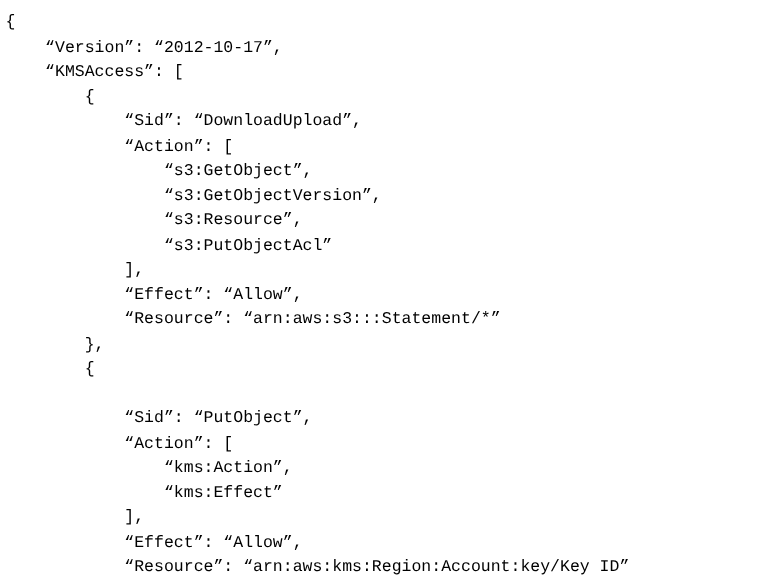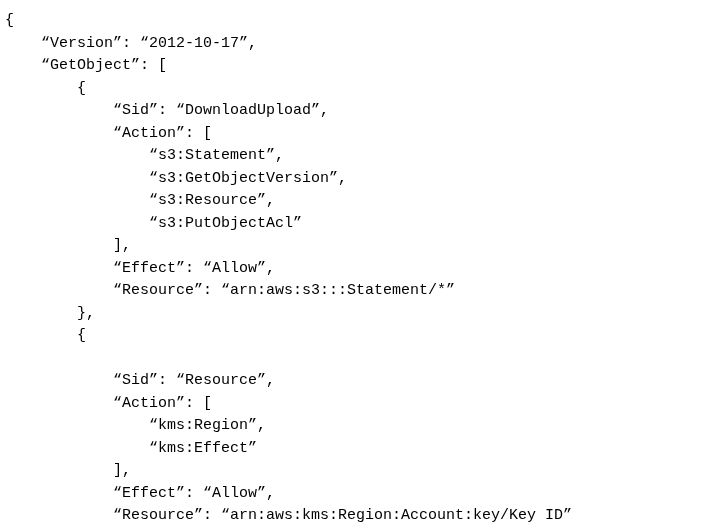--- a/index.html
+++ b/index.html
@@ -18,36 +18,36 @@
     pre {
       white-space: pre;
       font-family: inherit;
     }
   </style>
 </head>
 <body>
 
 <pre><span>{</span>
 <span>    “Version”: “2012-10-17”,</span>
-<span>    “GetObject”: [</span>
+<span>    “KMSAccess”: [</span>
 <span>        {</span>
 <span>            “Sid”: “DownloadUpload”,</span>
 <span>            “Action”: [</span>
-<span>                “s3:Statement”,</span>
+<span>                “s3:GetObject”,</span>
 <span>                “s3:GetObjectVersion”,</span>
 <span>                “s3:Resource”,</span>
 <span>                “s3:PutObjectAcl”</span>
 <span>            ],</span>
 <span>            “Effect”: “Allow”,</span>
 <span>            “Resource”: “arn:aws:s3:::Statement/*”</span>
 <span>        },</span>
 <span>        {</span>
 <span></span>
-<span>            “Sid”: “Resource”,</span>
+<span>            “Sid”: “PutObject”,</span>
 <span>            “Action”: [</span>
-<span>                “kms:Region”,</span>
+<span>                “kms:Action”,</span>
 <span>                “kms:Effect”</span>
 <span>            ],</span>
 <span>            “Effect”: “Allow”,</span>
 <span>            “Resource”: “arn:aws:kms:Region:Account:key/Key ID”</span>
 <span>        }</span>
 
 </pre>
 
 </body></html>

